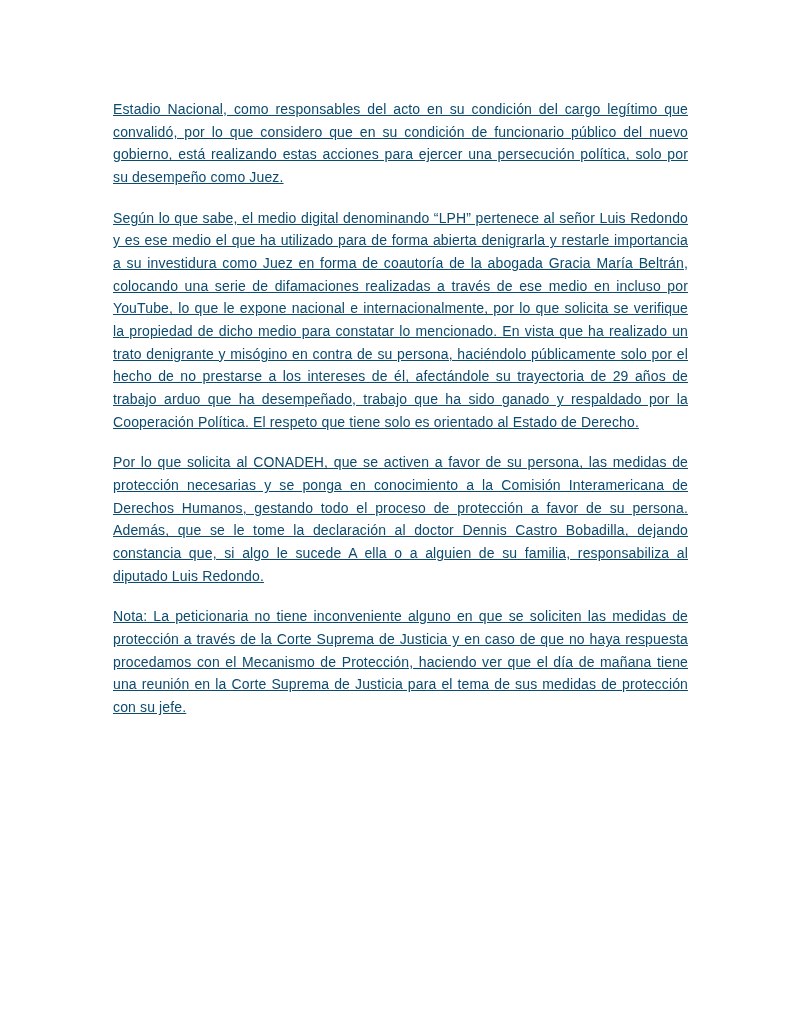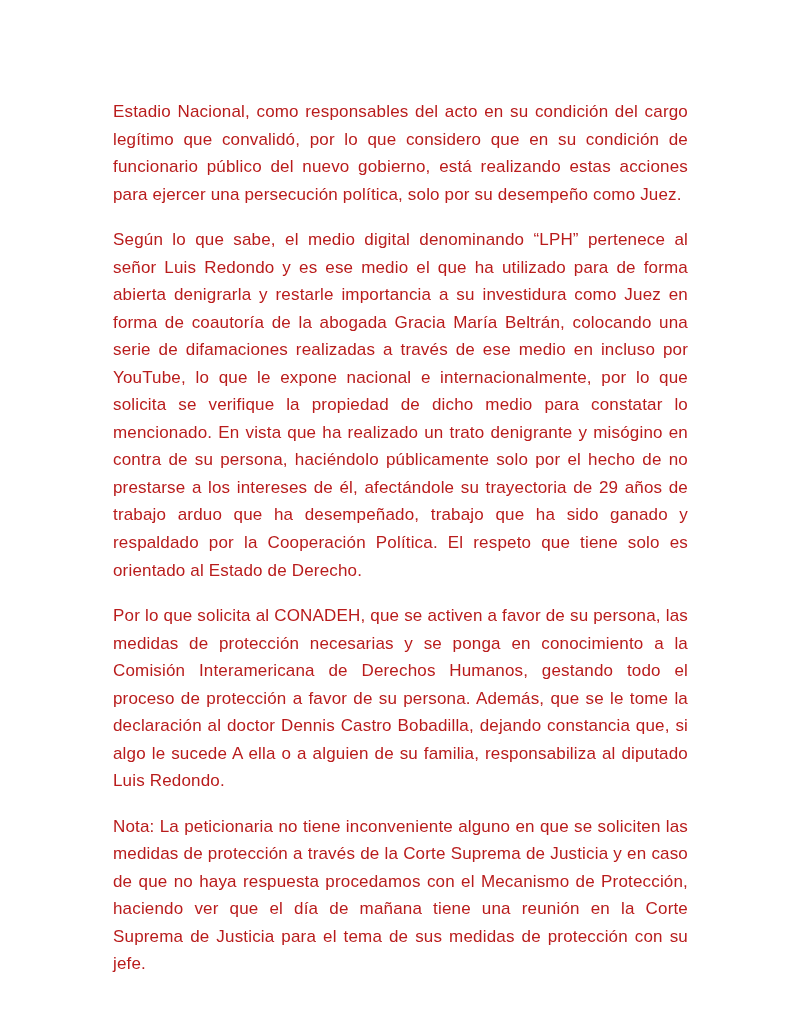--- a/index.html
+++ b/index.html
@@ -21,26 +21,27 @@
     box-sizing: border-box;
   }
   .content {
     position: absolute;
     left: 113px;
     top: 98px;
     width: 575px;
   }
   .para {
     margin: 0 0 18px 0;
-    font-size: 17px;
+    font-size: 14px;
     line-height: 1.62;
     text-align: justify;
     text-justify: inter-word;
-    color: #b91c1c;
+    color: #0c4a6e;
     letter-spacing: 0.01em;
+    text-decoration: underline;
   }
   .para:last-child {
     margin-bottom: 0;
   }
 </style>
 </head>
 <body>
 
 <div class="page">
   <div class="content">

